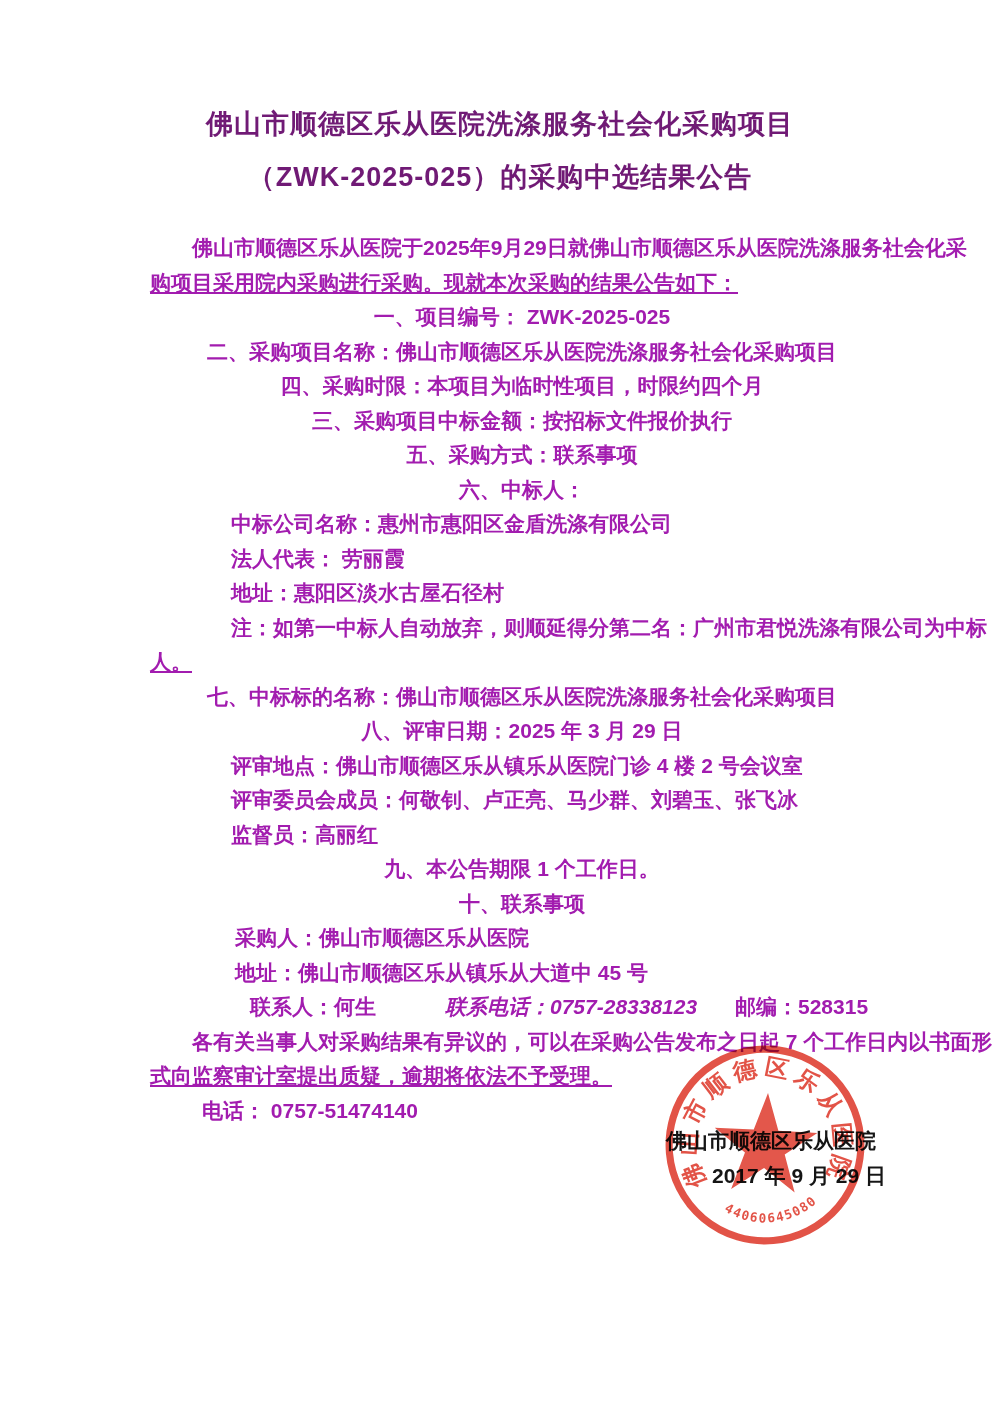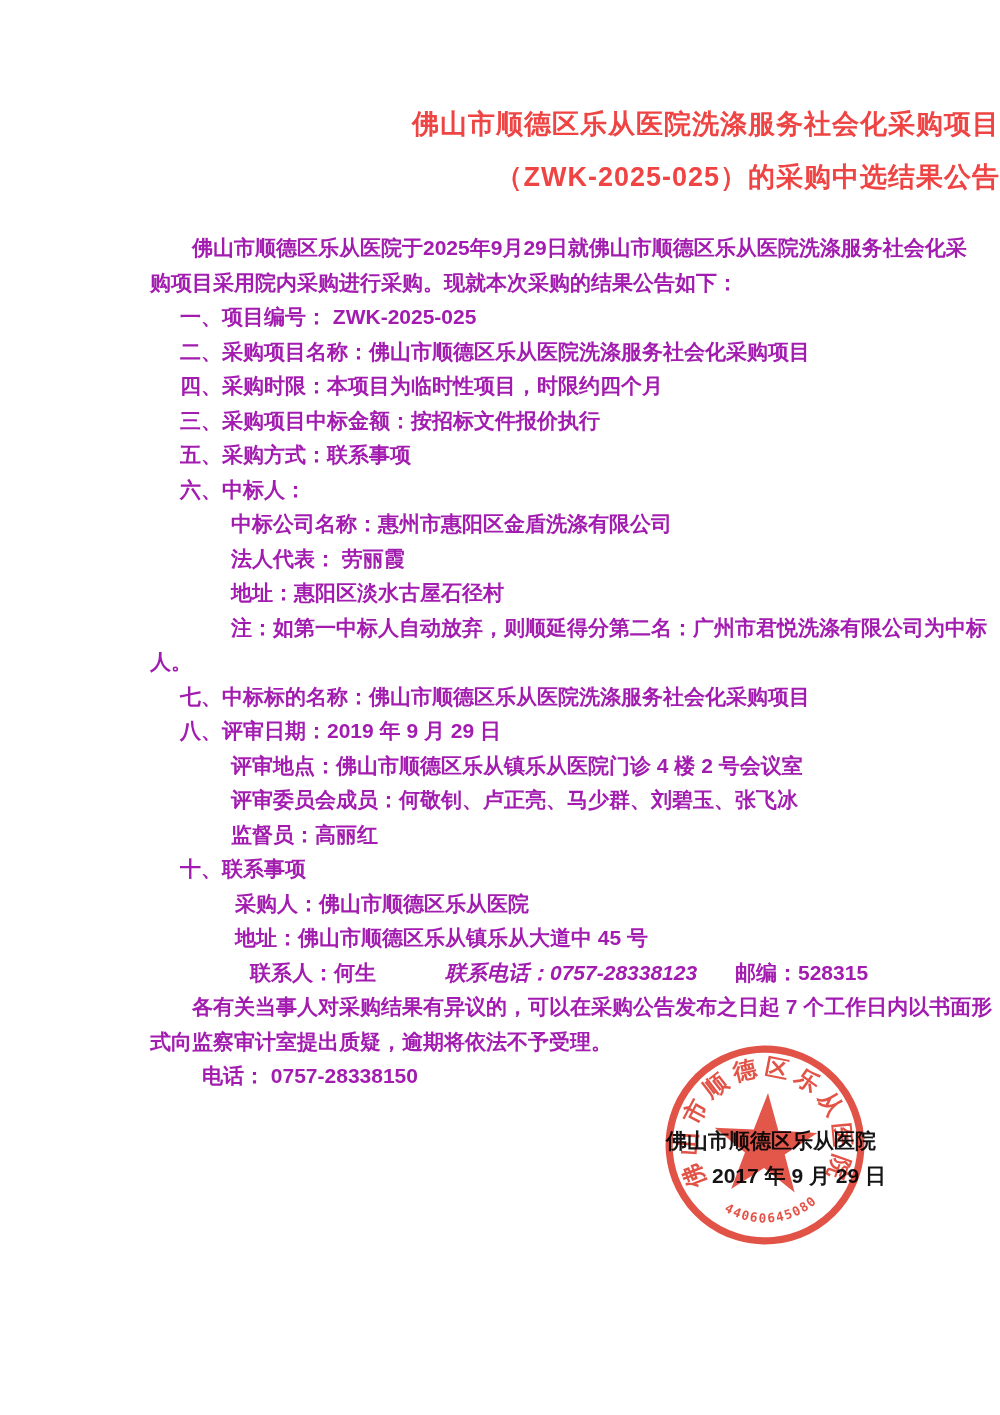--- a/index.html
+++ b/index.html
@@ -11,46 +11,46 @@
     margin: 0 auto;
     background: #ffffff;
     overflow: hidden;
     font-family: "Liberation Sans", "DejaVu Sans", sans-serif;
     color: #1a1a1a;
   }
   .title-line {
     position: absolute;
     left: 0;
     width: 100%;
-    text-align: right;
+    text-align: center;
     font-size: 27px;
     font-weight: bold;
     letter-spacing: 1px;
-    color: #ef4444;
+    color: #701a75;
     white-space: nowrap;
   }
   .title-line.l1 { top: 106px; }
   .title-line.l2 { top: 159px; }
   .doc-body {
     position: absolute;
     left: 150px;
     top: 231px;
     width: 714px;
   }
   .line {
     height: 34.5px;
     line-height: 34.5px;
     font-size: 21px;
     font-weight: bold;
     white-space: nowrap;
     color: #a21caf;
   }
-  .line.flush  { padding-left: 0; }
+  .line.flush  { padding-left: 0; text-decoration: underline; }
   .line.para   { padding-left: 42px; }
-  .line.item   { padding-left: 30px; }
+  .line.item   { padding-left: 30px; text-align: center; }
   .line.item2  { padding-left: 52px; }
   .line.sub    { padding-left: 81px; }
   .line.sub2   { padding-left: 85px; }
   .line.contact { position: relative; }
   .line.contact span { position: absolute; top: 0; }
   .line.contact .c0 { left: 100px; }
   .line.contact .c1 { left: 295px; font-style: italic; }
   .line.contact .c2 { left: 585px; }
   .signature {
     position: absolute;
@@ -90,35 +90,36 @@
       <div class="line item">四、采购时限：本项目为临时性项目，时限约四个月</div>
       <div class="line item">三、采购项目中标金额：按招标文件报价执行</div>
       <div class="line item">五、采购方式：联系事项</div>
       <div class="line item">六、中标人：</div>
       <div class="line sub">中标公司名称：惠州市惠阳区金盾洗涤有限公司</div>
       <div class="line sub">法人代表： 劳丽霞</div>
       <div class="line sub">地址：惠阳区淡水古屋石径村</div>
       <div class="line sub">注：如第一中标人自动放弃，则顺延得分第二名：广州市君悦洗涤有限公司为中标</div>
       <div class="line flush">人。</div>
       <div class="line item">七、中标标的名称：佛山市顺德区乐从医院洗涤服务社会化采购项目</div>
-      <div class="line item">八、评审日期：2019 年 9 月 29 日</div>
+      <div class="line item">八、评审日期：2025 年 3 月 29 日</div>
       <div class="line sub">评审地点：佛山市顺德区乐从镇乐从医院门诊 4 楼 2 号会议室</div>
       <div class="line sub">评审委员会成员：何敬钊、卢正亮、马少群、刘碧玉、张飞冰</div>
       <div class="line sub">监督员：高丽红</div>
+      <div class="line item">九、本公告期限 1 个工作日。</div>
       <div class="line item">十、联系事项</div>
       <div class="line sub2">采购人：佛山市顺德区乐从医院</div>
       <div class="line sub2">地址：佛山市顺德区乐从镇乐从大道中 45 号</div>
       <div class="line contact">
         <span class="c0">联系人：何生</span>
         <span class="c1">联系电话：0757-28338123</span>
         <span class="c2">邮编：528315</span>
       </div>
       <div class="line para">各有关当事人对采购结果有异议的，可以在采购公告发布之日起 7 个工作日内以书面形</div>
       <div class="line flush">式向监察审计室提出质疑，逾期将依法不予受理。</div>
-      <div class="line item2">电话： 0757-28338150</div>
+      <div class="line item2">电话： 0757-51474140</div>
     </div>
 
   <div class="signature org">佛山市顺德区乐从医院</div>
   <div class="signature date">2017 年 9 月 29 日</div>
 
   <svg class="stamp" viewBox="0 0 202 202">
     <defs>
       <path id="ringPath" d="M 42.1 135 A 68 68 0 1 1 159.9 135" fill="none"></path>
       <path id="codePath" d="M 52.1 159.2 A 76 76 0 0 0 149.9 159.2" fill="none"></path>
     </defs>

